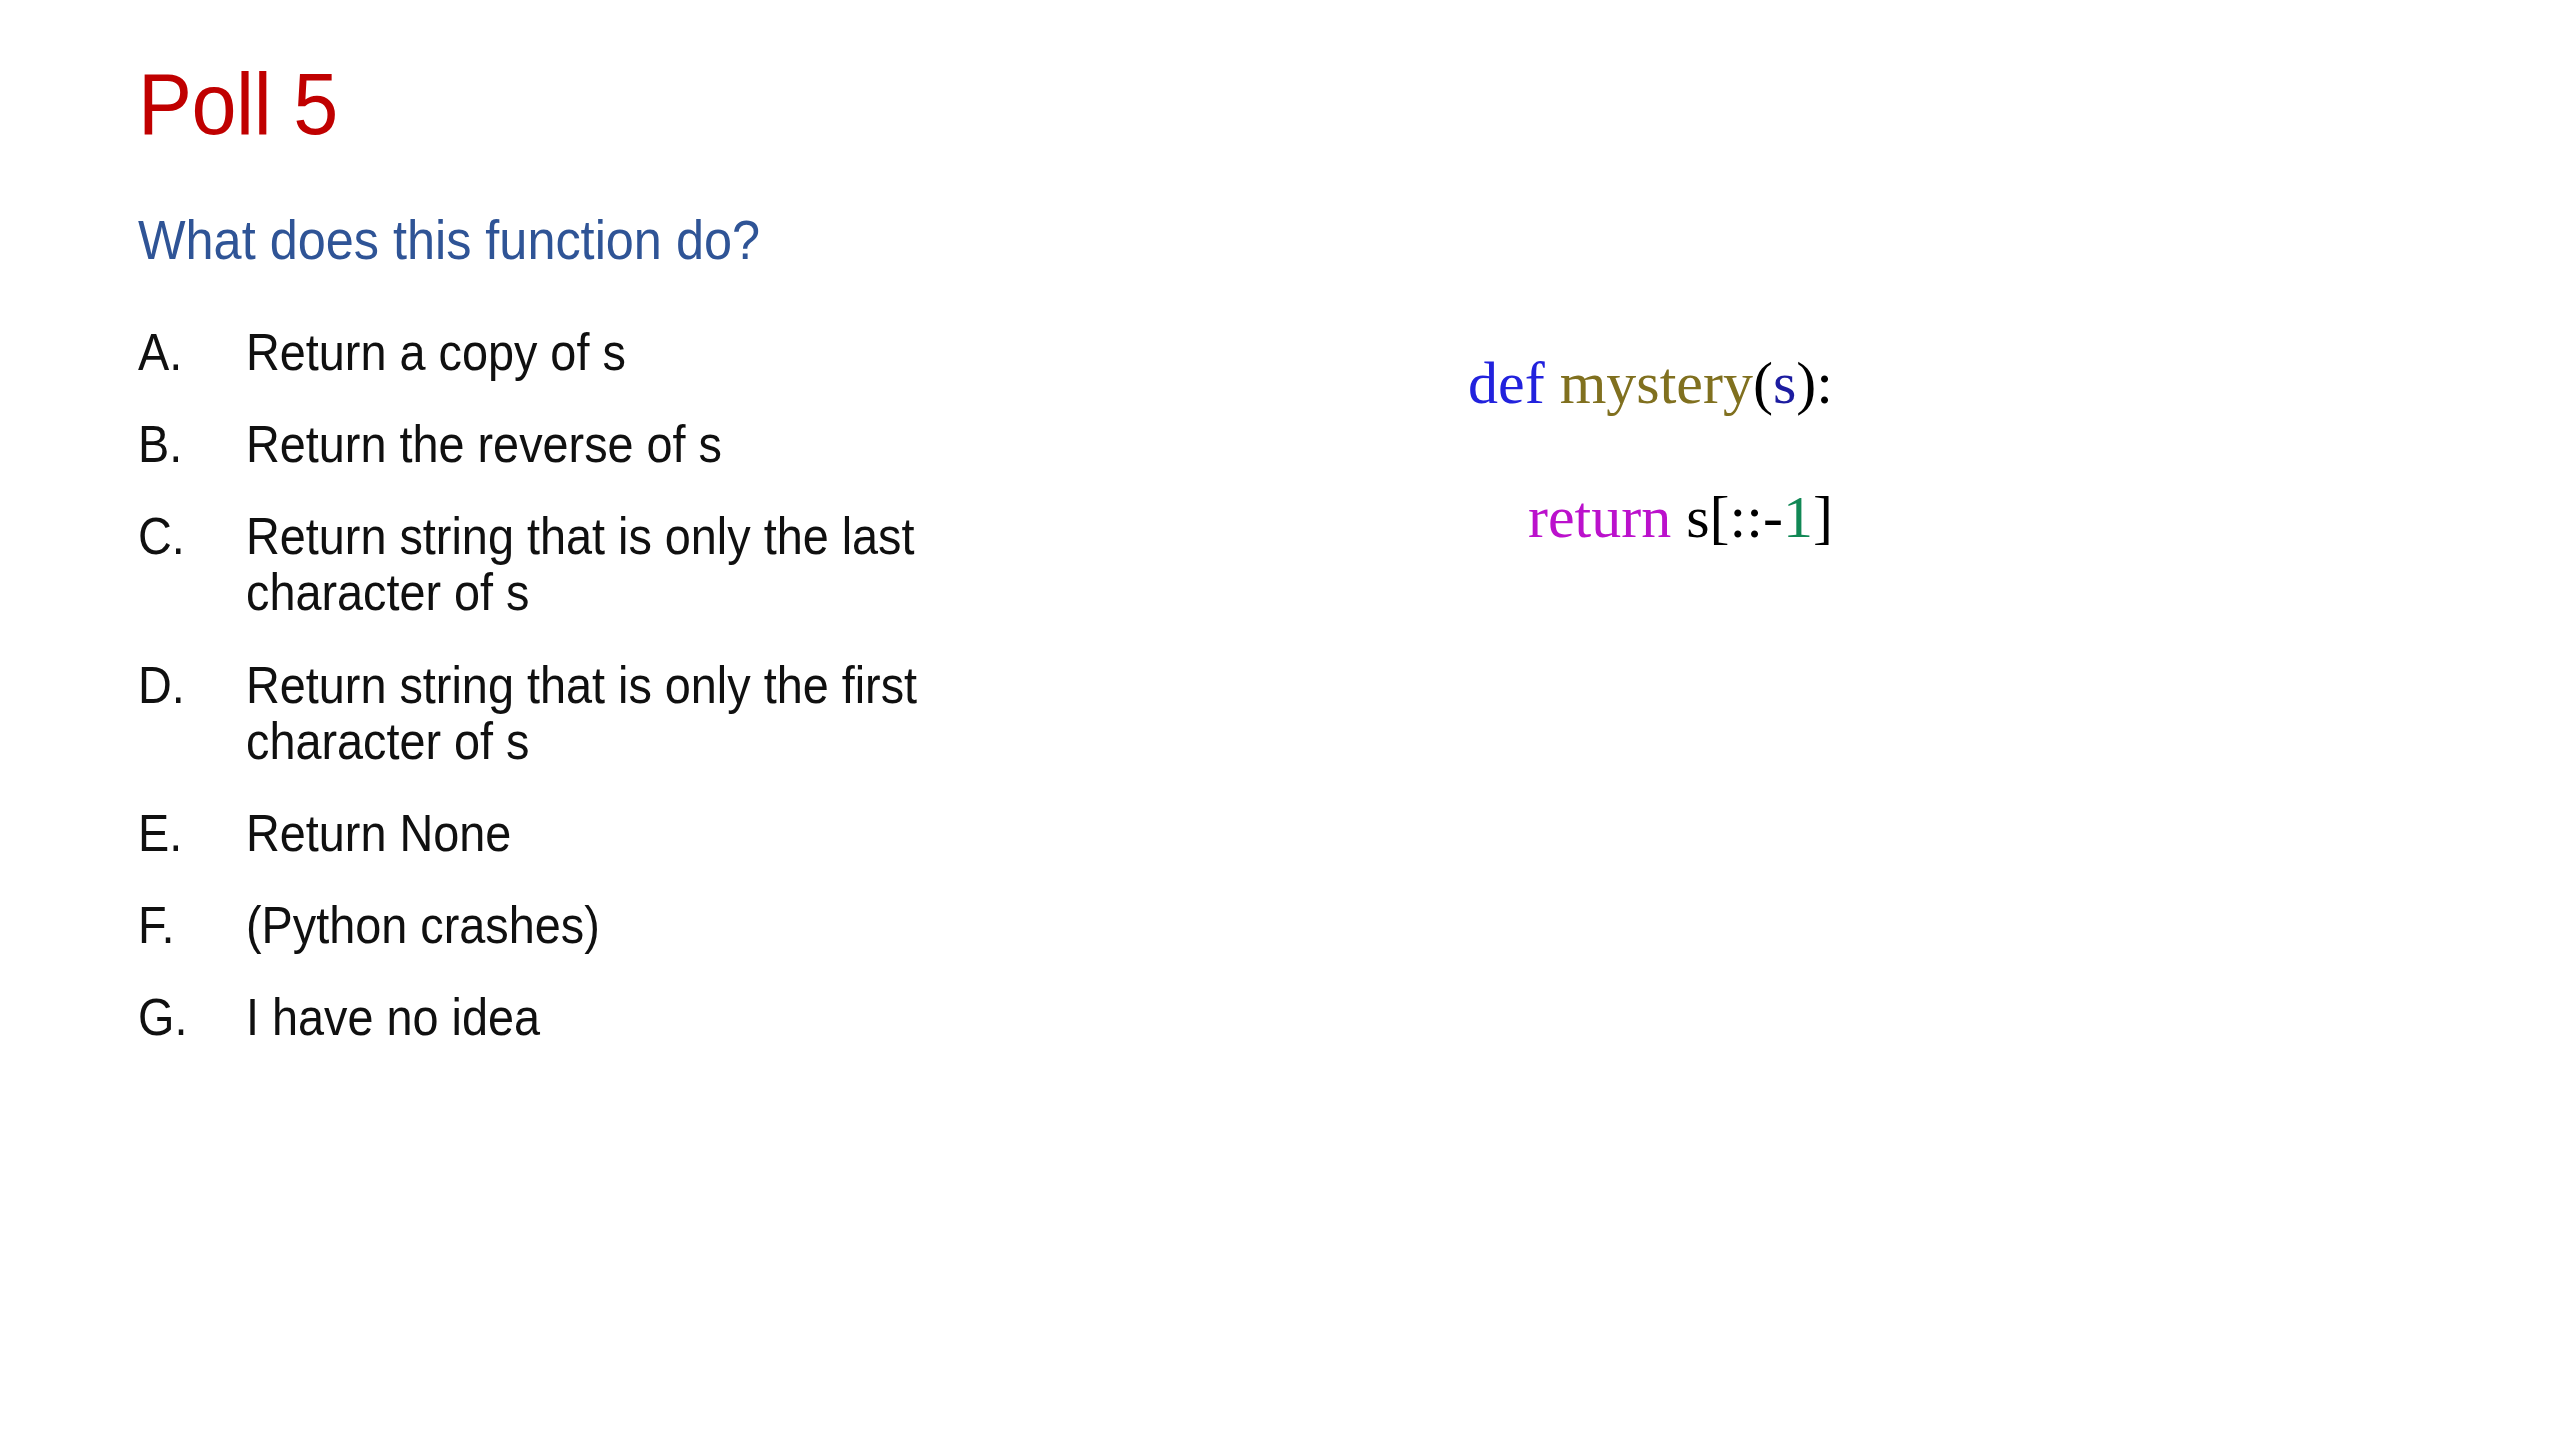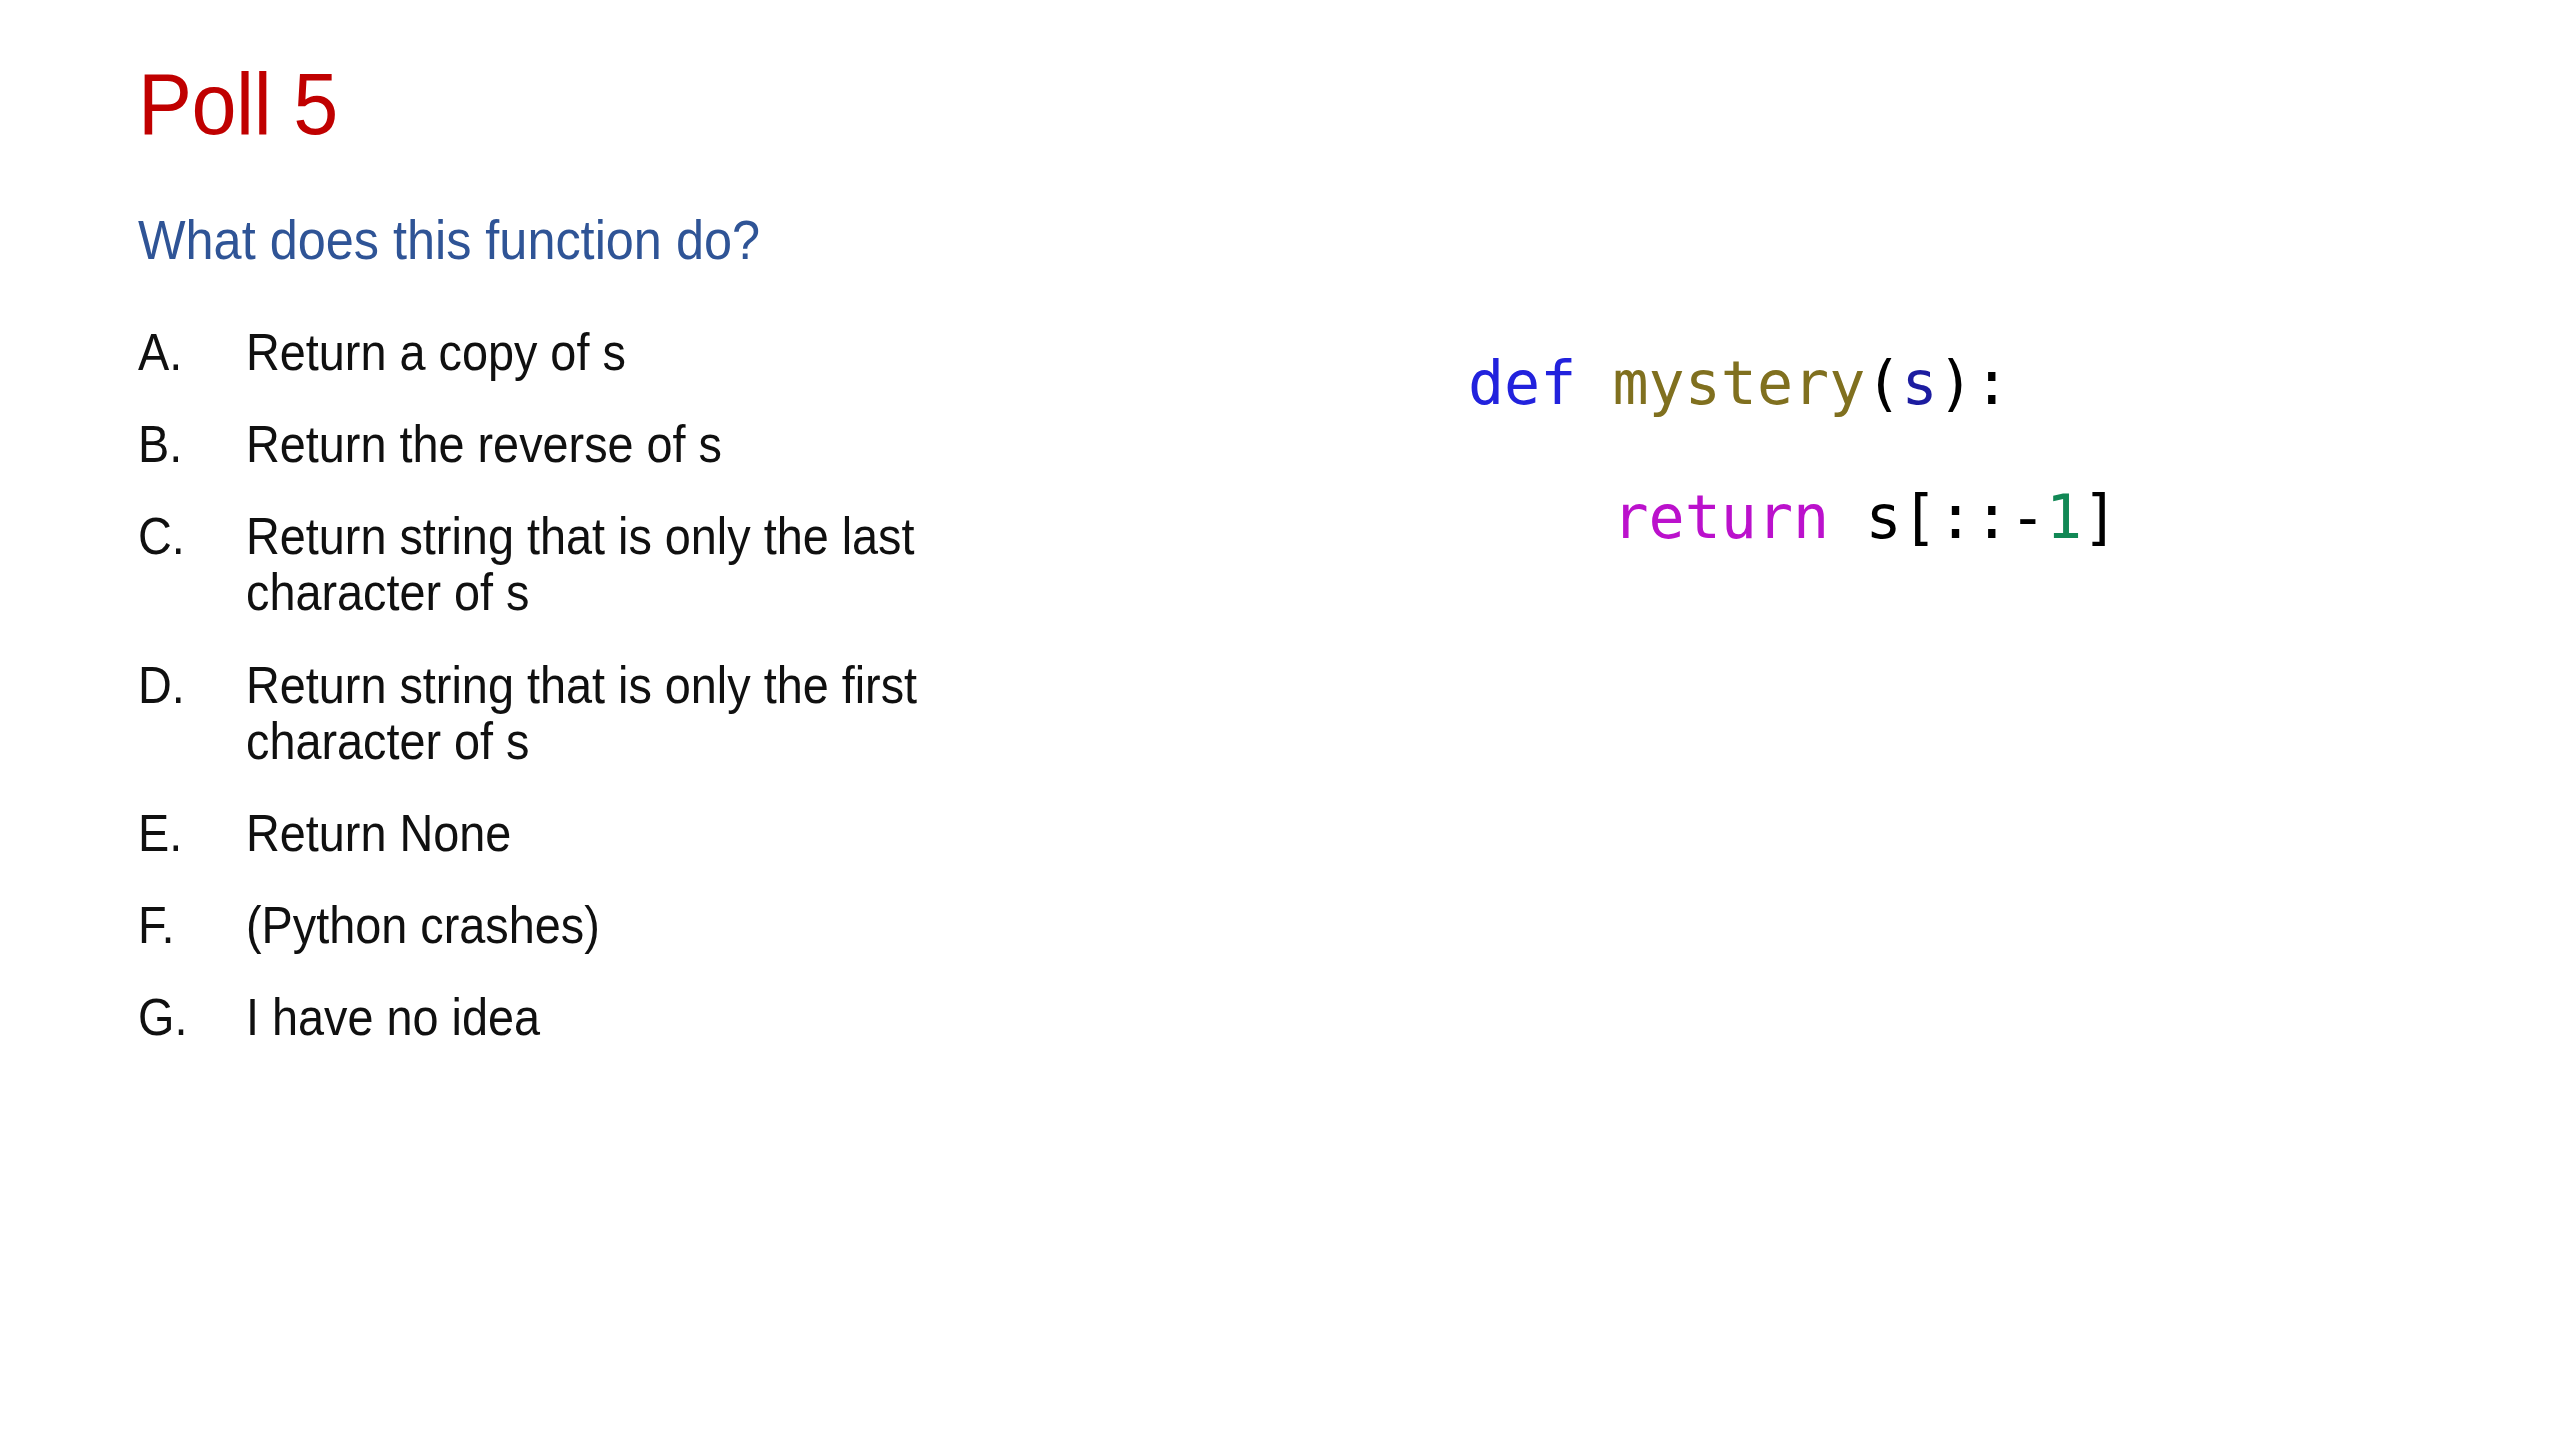--- a/index.html
+++ b/index.html
@@ -94,21 +94,21 @@
     position: absolute;
     left: 1468px;
     top: 148px;
     font-family: "DejaVu Sans Mono", "Liberation Mono", monospace;
     font-size: 60px;
     line-height: 1.12;
     white-space: pre;
     color: #000000;
     letter-spacing: 0px;
   }
-  .code-line { display: block; }
+  .code-line { display: block; font-family: Liberation Serif, serif; }
   .tok-param     { color: #1c1ca0; }
   .tok-punct     { color: #000000; }
   .tok-plain     { color: #000000; }
 </style>
 </head>
 <body>
 
 <div id="slide" style="background: rgb(255, 255, 255);">
 
   <div id="left-column">

